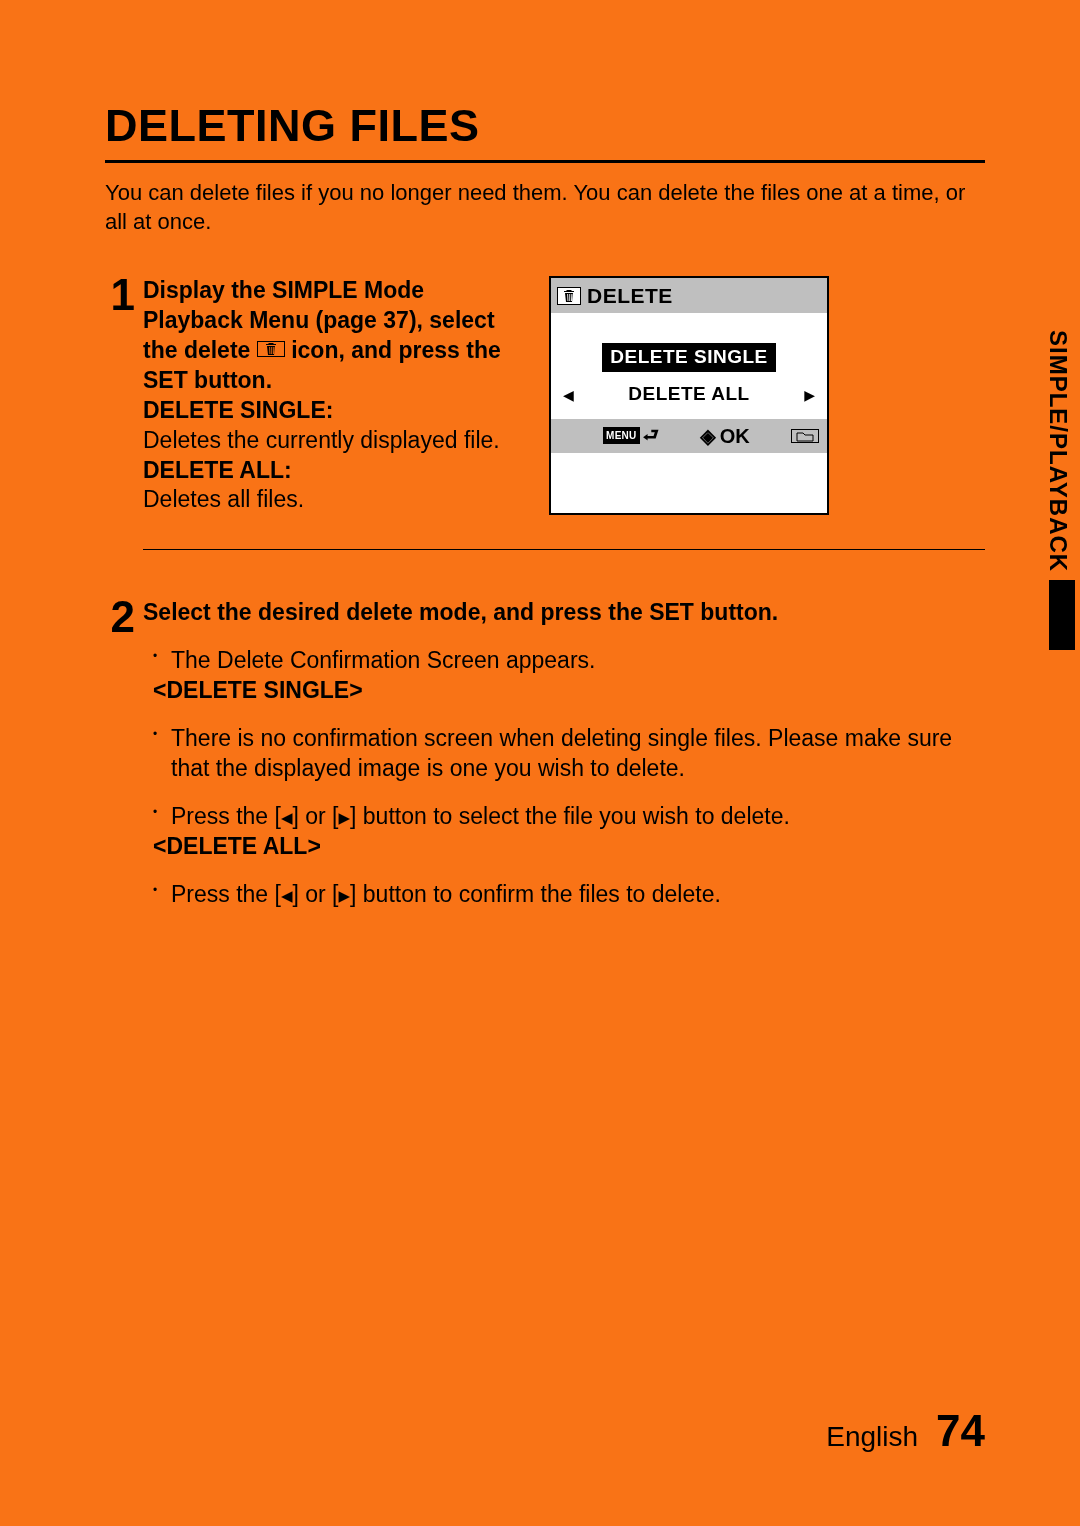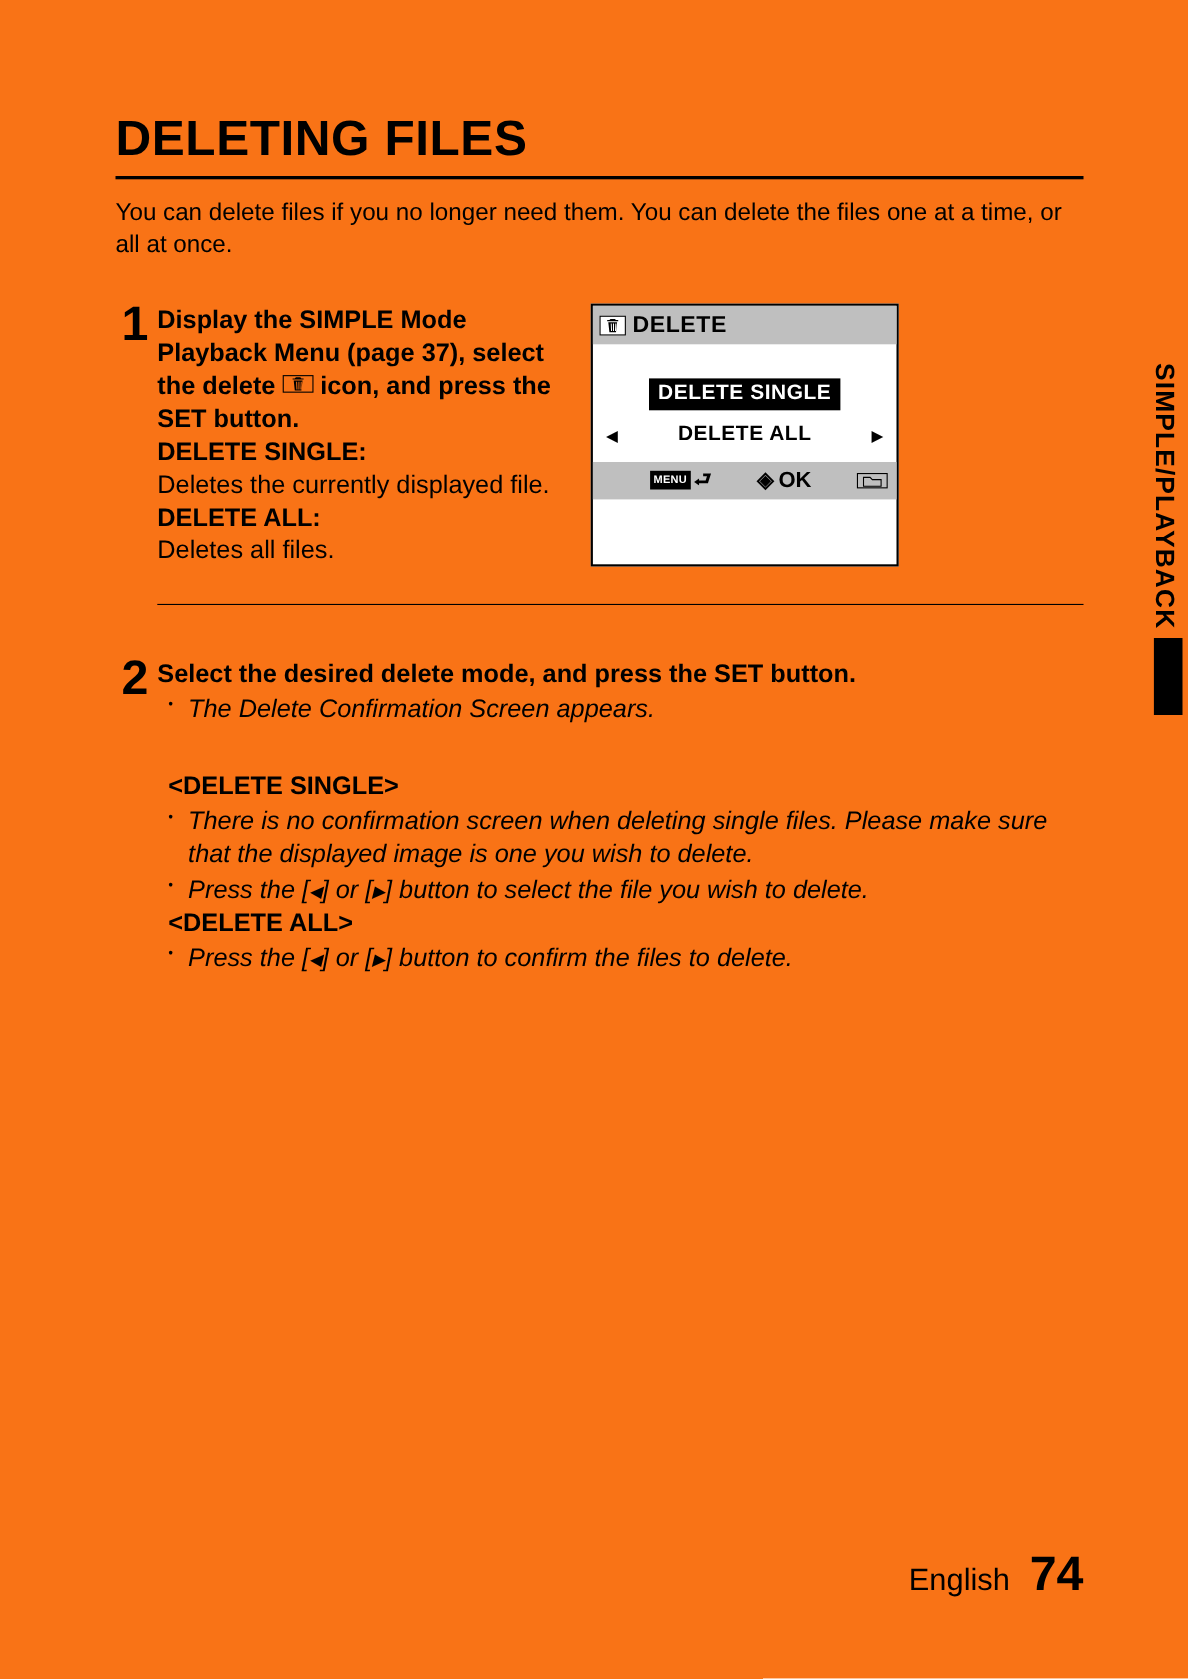--- a/index.html
+++ b/index.html
@@ -49,21 +49,21 @@
     text-align: right;
     padding-right: 8px;
   }
   .step-body {
     flex: 1;
     font-size: 23px;
     line-height: 1.3;
   }
   .step1-row {
     display: flex;
-    gap: 24px;
+    gap: 36px;
   }
   .step1-text { width: 370px; }
   .bold { font-weight: 700; }
   .trash-inline {
     display: inline-block;
     border: 1.5px solid #000;
     padding: 0 7px;
     vertical-align: 1px;
   }
   .trash-inline svg { display:block; }
@@ -159,22 +159,21 @@
     margin: 34px 0 18px 0;
   }
   .bullet-list {
     margin: 0;
     padding-left: 28px;
     list-style: none;
   }
   .bullet-list li {
     position: relative;
     padding-left: 0;
-    margin-top: 2px;
-    font-style: italic;
+    margin-top: 18px;
   }
   .bullet-list li::before {
     content: "•";
     position: absolute;
     left: -18px;
     top: 3px;
     font-size: 12px;
   }
   .inline-arrow { font-size: 15px; vertical-align: 1px; }
   .right-tab {
@@ -285,21 +284,21 @@
       </div>
     </div>
 
     <div class="step">
       <div class="step-num">2</div>
       <div class="step-body">
         <div class="bold">Select the desired delete mode, and press the SET button.</div>
         <ul class="bullet-list">
           <li>The Delete Confirmation Screen appears.</li>
         </ul>
-        <div class="bold" style="margin-left:10px;margin-top:40px;">&lt;DELETE SINGLE&gt;</div>
+        <div class="bold" style="margin-left:10px;">&lt;DELETE SINGLE&gt;</div>
         <ul class="bullet-list">
           <li>There is no confirmation screen when deleting single files. Please make sure that the displayed image is one you wish to delete.</li>
           <li>
             <span>Press the [</span><span class="inline-arrow">◀</span><span>] or [</span><span class="inline-arrow">▶</span><span>] button to select the file you wish to delete.</span>
           </li>
         </ul>
         <div class="bold" style="margin-left:10px;">&lt;DELETE ALL&gt;</div>
         <ul class="bullet-list">
           <li>
             <span>Press the [</span><span class="inline-arrow">◀</span><span>] or [</span><span class="inline-arrow">▶</span><span>] button to confirm the files to delete.</span>

